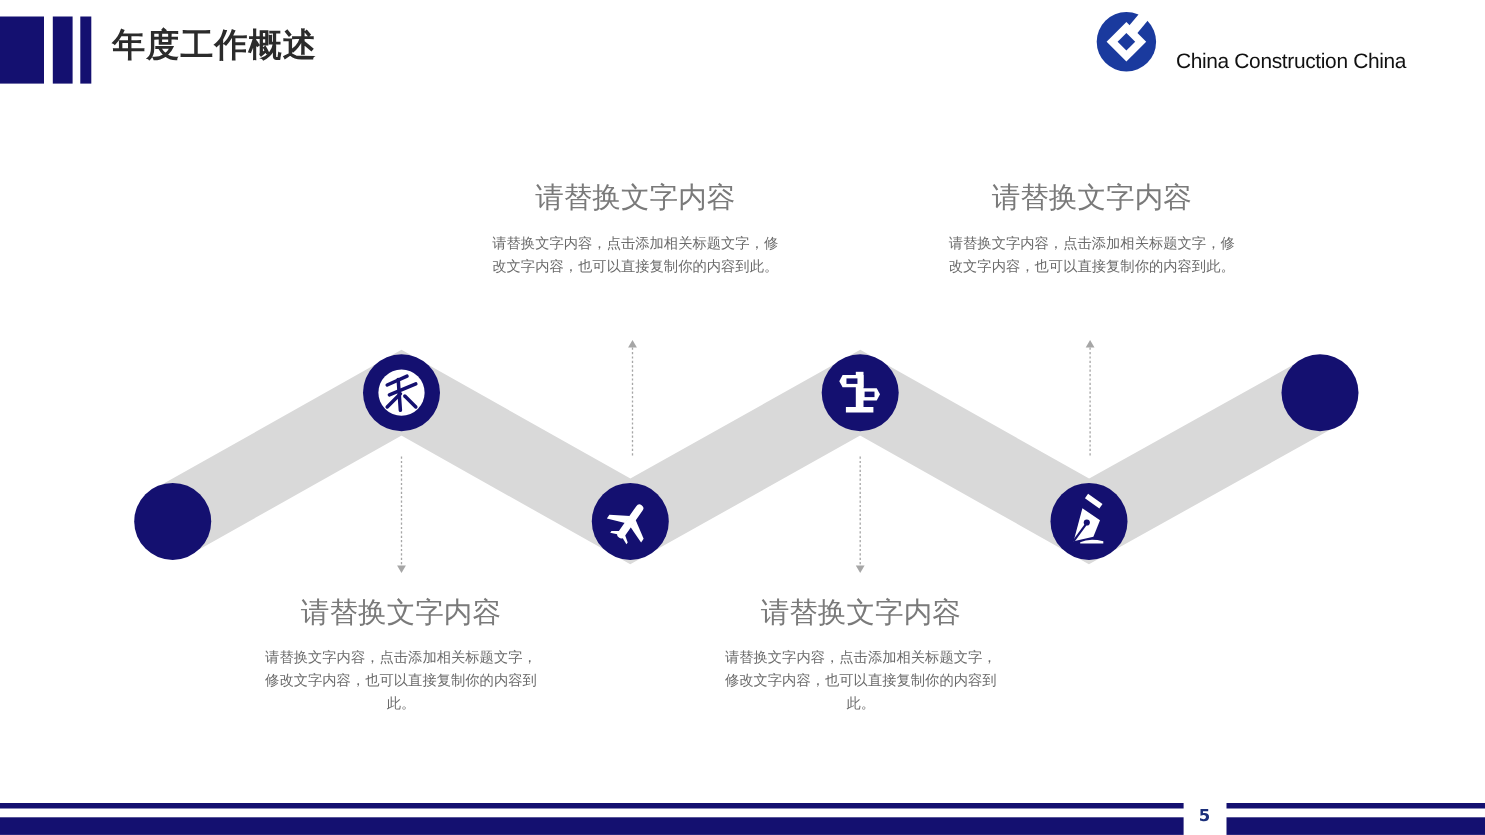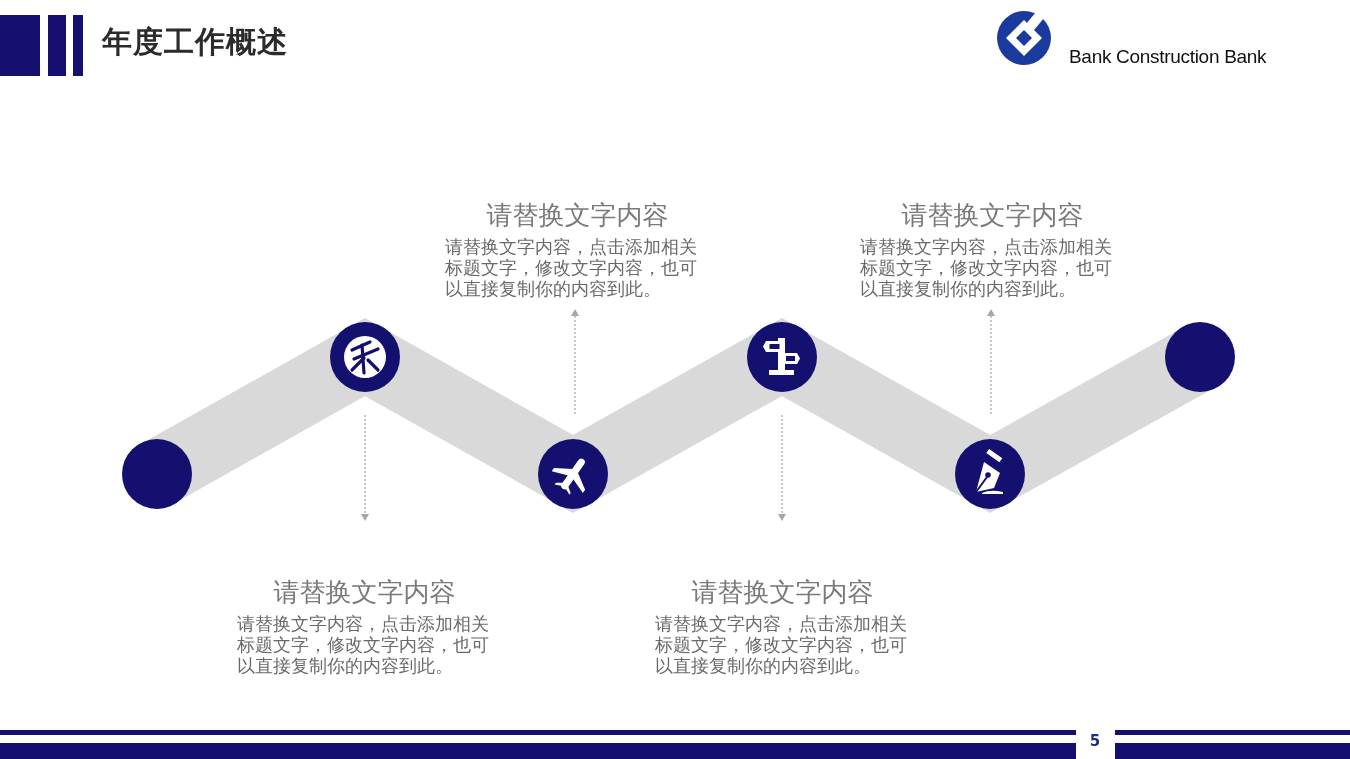--- a/index.html
+++ b/index.html
@@ -6,41 +6,41 @@
   body { width:1350px; height:759px; position:relative; overflow:hidden; background:#ffffff;
          font-family:"DejaVu Sans","Liberation Sans",sans-serif; }
   .abs { position:absolute; }
   .bar { position:absolute; background:#141070; }
   .page-title { position:absolute; left:102px; top:20px; font-size:30px; font-weight:bold; color:#2b2b2b; letter-spacing:1px; line-height:44px; }
   .logo { position:absolute; left:996px; top:10px; width:345px; height:60px; }
   .logo-cn { position:absolute; left:72px; top:0px; font-size:32px; font-weight:bold; color:#111; letter-spacing:3px; line-height:40px; white-space:nowrap; }
   .logo-en { position:absolute; left:73px; top:36px; font-family:"Liberation Sans",sans-serif; font-size:19px; color:#111; line-height:22px; white-space:nowrap; letter-spacing:-0.3px; }
   .diagram { position:absolute; left:0; top:0; width:1350px; height:759px; }
   .block { position:absolute; width:270px; }
-  .block-title { font-size:26px; color:#7a7a7a; text-align:center; line-height:34px; white-space:nowrap;margin-top:35px; }
-  .block-body { font-size:18px; color:#6a6a6a; line-height:21px; margin-top:4px; }
+  .block-title { font-size:26px; color:#7a7a7a; text-align:center; line-height:34px; white-space:nowrap; }
+  .block-body { font-size:13px; color:#6a6a6a; line-height:21px; margin-top:14px;text-align:center; }
   .page-num { position:absolute; left:1088px; top:732px; width:14px; font-size:15px; font-weight:bold; color:#1b2f7a; text-align:center; font-family:"DejaVu Sans",sans-serif; }
 </style>
 </head>
 <body>
 
 <div class="bar" style="left:0;top:15px;width:40px;height:61px;"></div>
 <div class="bar" style="left:48px;top:15px;width:18px;height:61px;"></div>
 <div class="bar" style="left:73px;top:15px;width:10px;height:61px;"></div>
 <div class="page-title">年度工作概述</div>
 
 <div class="logo">
   <svg class="abs" style="left:0;top:0" width="56" height="56" viewBox="0 0 56 56">
     <circle cx="28" cy="28" r="27" fill="#1a3a9e"></circle>
 
     <polygon points="28,10 46,28 28,46 10,28" fill="#ffffff"></polygon>
     <polygon points="28,20 36,28 28,36 20,28" fill="#1a3a9e"></polygon>
     <rect x="34" y="0" width="10" height="22" fill="#ffffff" transform="rotate(40 39 11)"></rect>
   </svg>
-  <div class="logo-en">Bank Construction Bank</div>
+  <div class="logo-en">China Construction China</div>
 </div>
 
 <svg class="diagram" width="1350" height="759" viewBox="0 0 1350 759">
   <polyline points="157,474 365,357 573,474 782,357 990,474 1200,357" fill="none" stroke="#d9d9d9" stroke-width="68" stroke-linejoin="miter" stroke-linecap="butt"></polyline>
 
   <g stroke="#a6a6a6" stroke-width="1.2" stroke-dasharray="2,2" fill="none">
     <line x1="365" y1="415" x2="365" y2="514"></line>
     <line x1="575" y1="414" x2="575" y2="316"></line>
     <line x1="782" y1="415" x2="782" y2="514"></line>
     <line x1="991" y1="414" x2="991" y2="316"></line>

